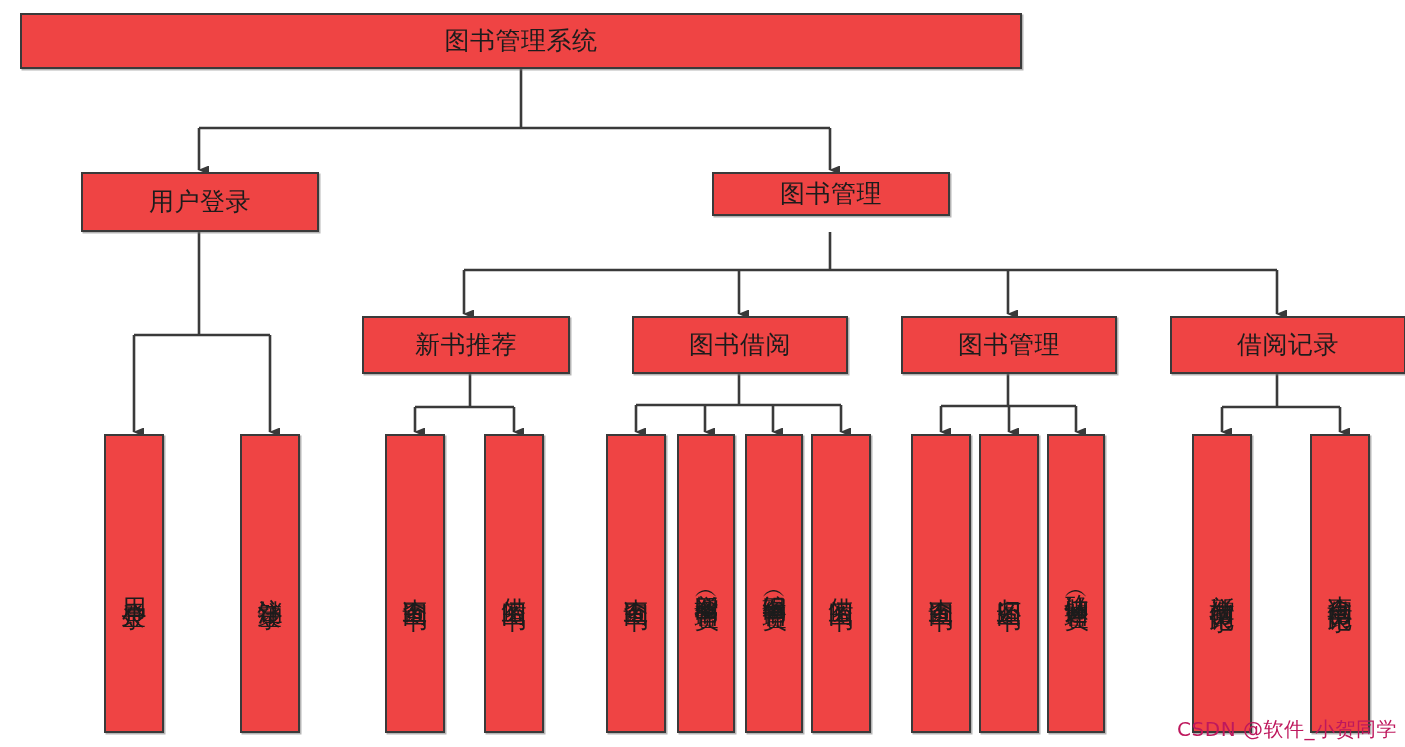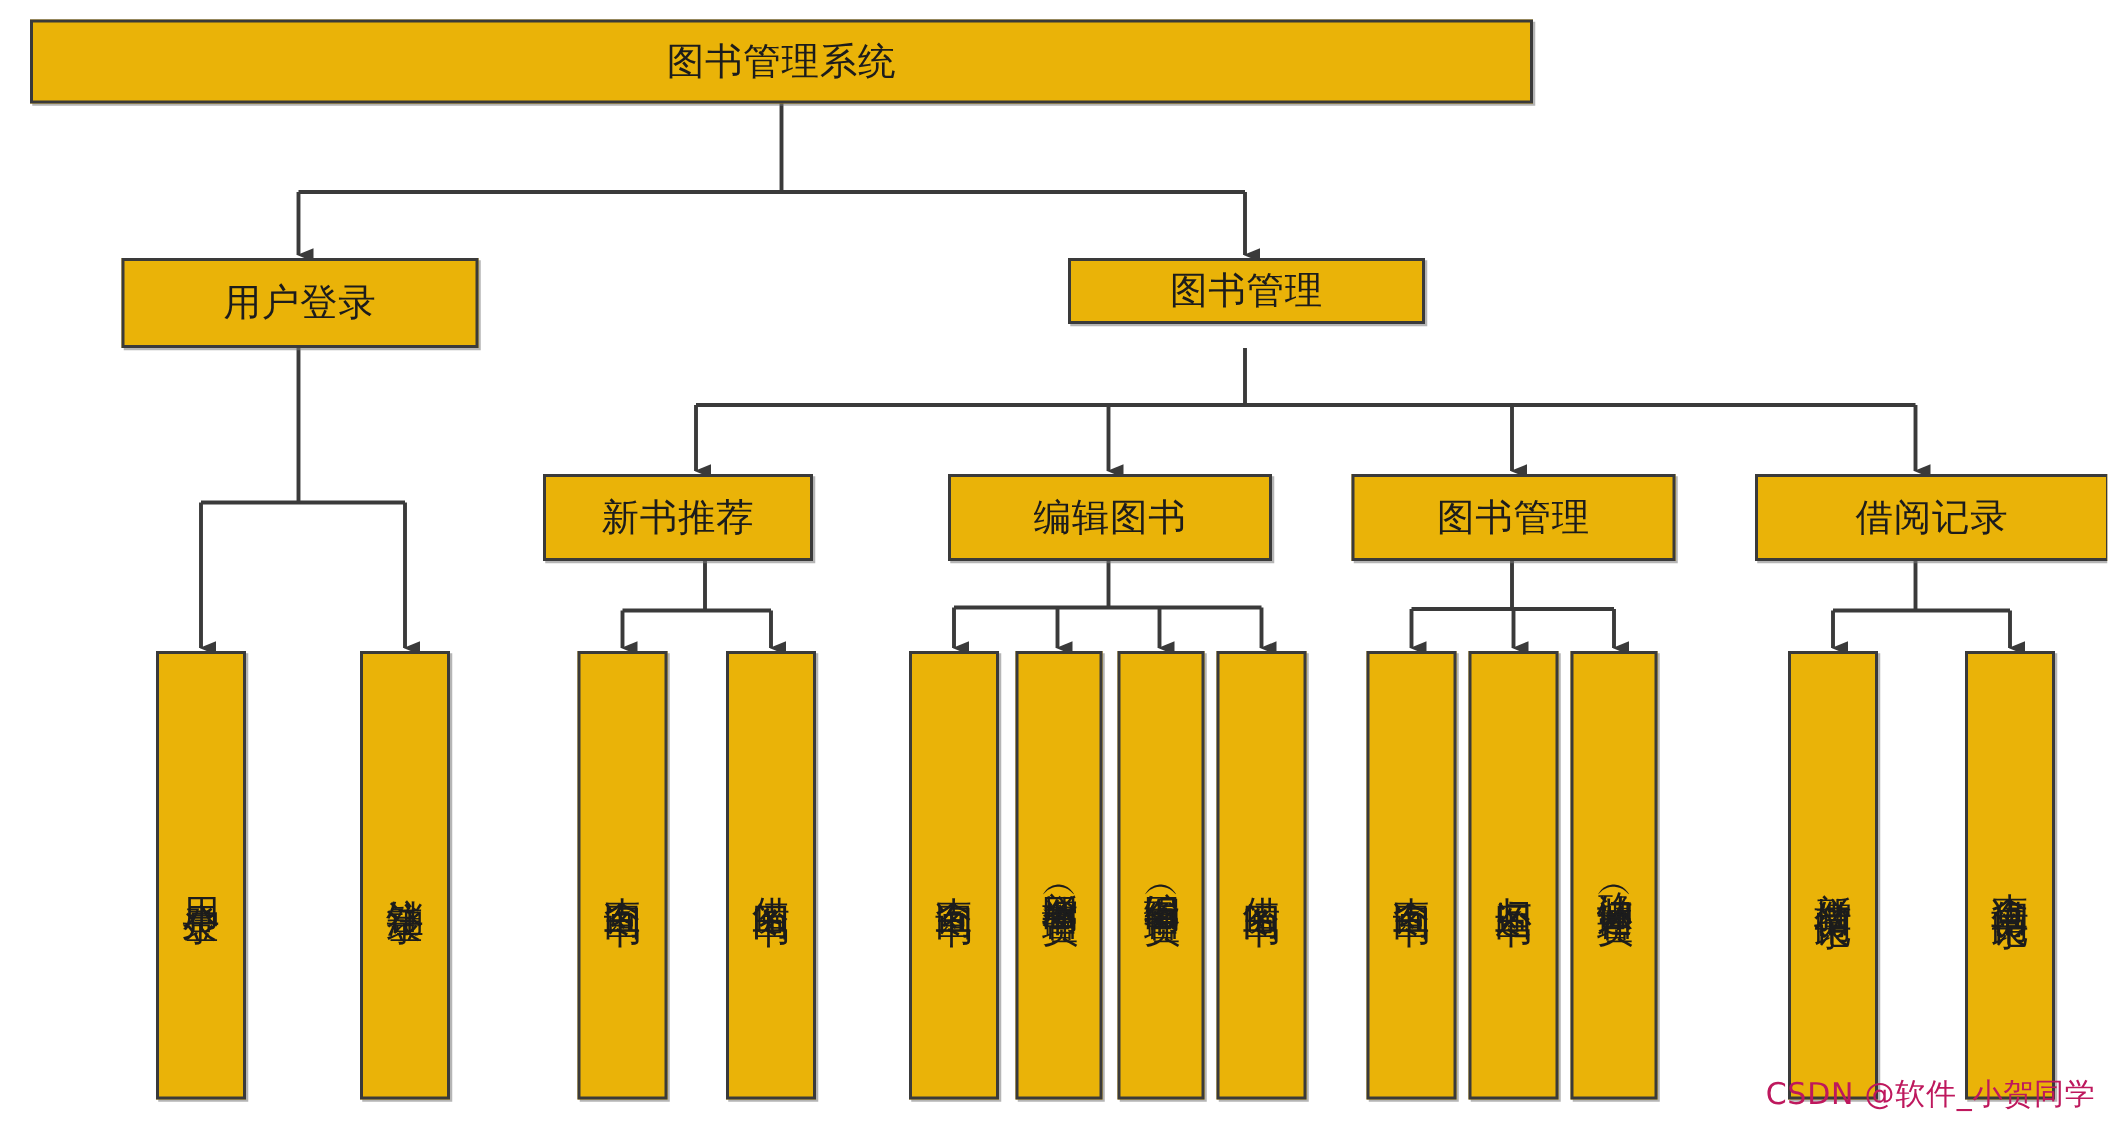--- a/index.html
+++ b/index.html
@@ -22,21 +22,21 @@
     position: absolute;
     left: 0;
     top: 0;
     width: 1405px;
     height: 747px;
     pointer-events: none;
   }
   .node {
     position: absolute;
     box-sizing: border-box;
-    background: #eab308;
+    background: #ef4444;
     border: 2px solid #3a3a3a;
     box-shadow: 1.5px 1.5px 0 0 rgba(120,120,120,0.55);
     display: flex;
     align-items: center;
     justify-content: center;
     color: #1c1c1c;
     z-index: 2;
   }
   .node .label {
     text-align: center;
@@ -134,25 +134,25 @@
     <span class="label">图书管理系统</span>
   </div>
 
   <div class="node horizontal" style="left:81px; top:172px; width:238px; height:60px;">
     <span class="label">用户登录</span>
   </div>
   <div class="node horizontal" style="left:712px; top:172px; width:238px; height:44px;">
     <span class="label">图书管理</span>
   </div>
 
-  <div class="node horizontal" style="left:362px; top:316px; width:180px; height:58px;">
+  <div class="node horizontal" style="left:362px; top:316px; width:208px; height:58px;">
     <span class="label">新书推荐</span>
   </div>
   <div class="node horizontal" style="left:632px; top:316px; width:216px; height:58px;">
-    <span class="label">编辑图书</span>
+    <span class="label">图书借阅</span>
   </div>
   <div class="node horizontal" style="left:901px; top:316px; width:216px; height:58px;">
     <span class="label">图书管理</span>
   </div>
   <div class="node horizontal" style="left:1170px; top:316px; width:236px; height:58px;">
     <span class="label">借阅记录</span>
   </div>
 
   <div class="node vertical" style="left:104px; top:434px; width:60px; height:299px;">
     <span class="label">用户登录</span>

